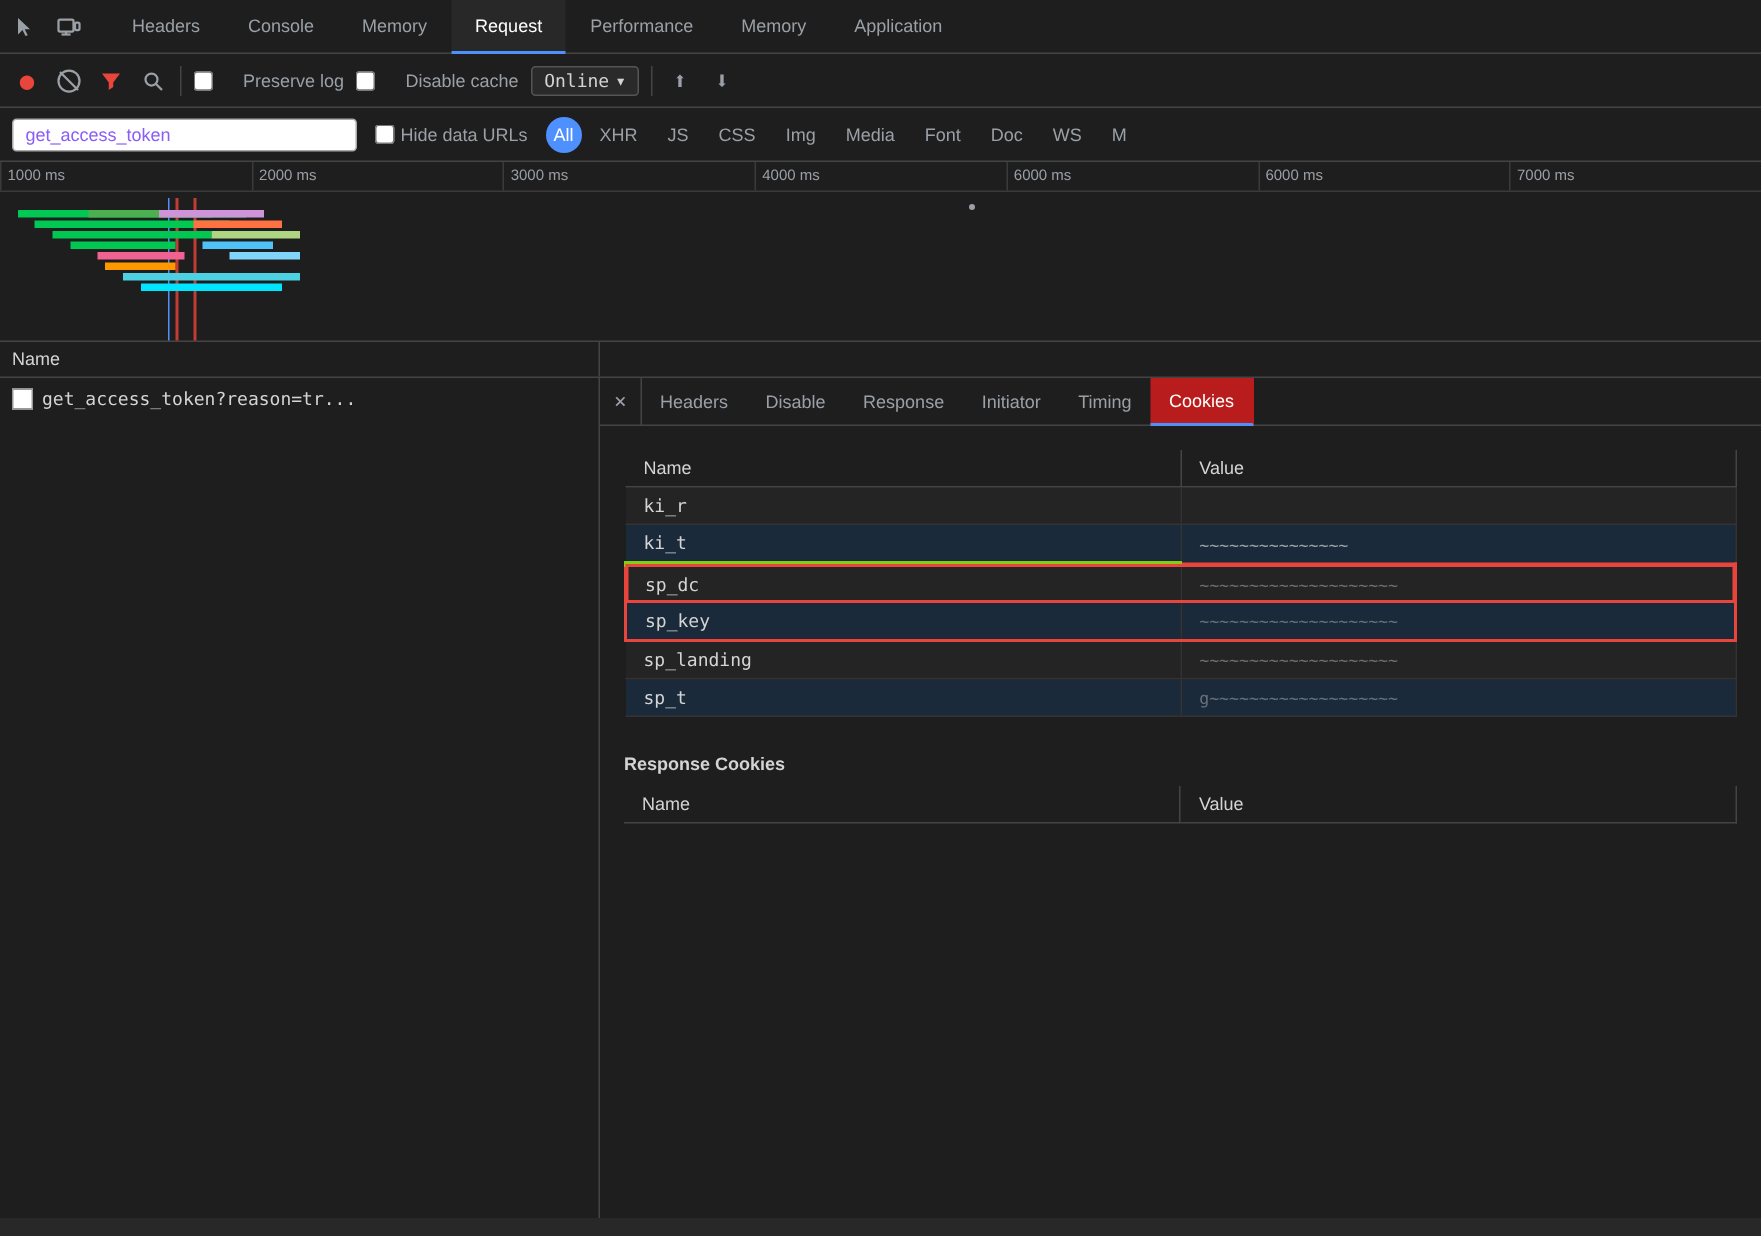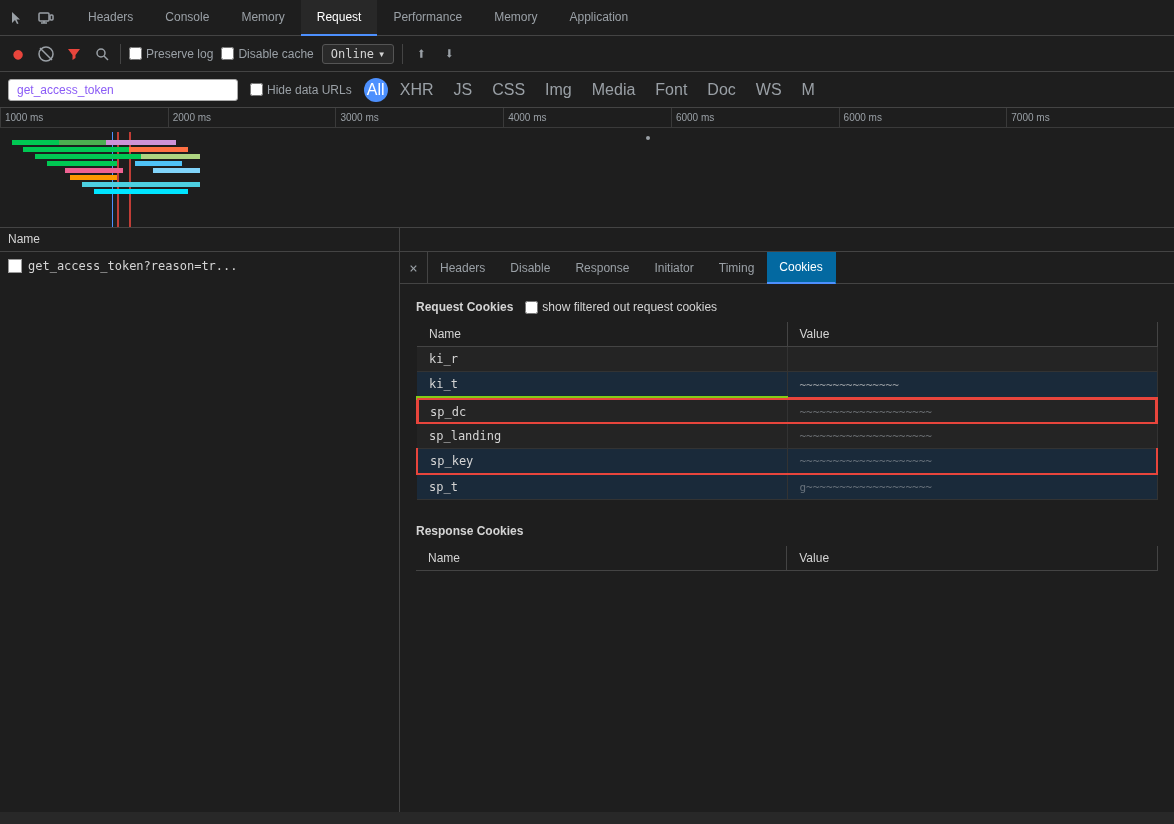--- a/index.html
+++ b/index.html
@@ -68,21 +68,21 @@
       display: flex; align-items: center; justify-content: center;
       cursor: pointer;
       font-size: 14px;
     }
     .record-btn { color: #e8453c; font-size: 16px; }
     .stop-btn { color: #9aa0a6; font-size: 16px; }
     .filter-btn { color: #e8453c; font-size: 14px; }
     .search-btn { color: #9aa0a6; font-size: 14px; }
 
     .checkbox-label {
-      display: flex; align-items: center; gap: 4px;
+      display: flex; gap: 20px;
       color: #9aa0a6; cursor: pointer; font-size: 12px;
       font-family: Arial, sans-serif;
     }
     .checkbox-label input { cursor: pointer; }
 
     .online-select {
       display: flex;
       align-items: center;
       background: #2a2a2a;
       border: 1px solid #555;
@@ -125,21 +125,21 @@
     }
     .filter-types {
       display: flex;
       align-items: center;
       gap: 4px;
     }
     .filter-type-btn {
       padding: 2px 8px;
       border-radius: 3px;
       cursor: pointer;
-      font-size: 16px;
+      font-size: 12px;
       font-family: Arial, sans-serif;
       color: #9aa0a6;
       background: transparent;
       border: none;
     }
     .filter-type-btn.active {
       background: #4d90fe;
       color: #fff;
       border-radius: 50%;
       width: 24px; height: 24px;
@@ -492,32 +492,25 @@
 
   <div class="right-panel">
 
     <div class="detail-tabs">
       <div class="detail-close">×</div>
       <div class="detail-tab">Headers</div>
       <div class="detail-tab">Disable</div>
       <div class="detail-tab">Response</div>
       <div class="detail-tab">Initiator</div>
       <div class="detail-tab">Timing</div>
-      <div class="detail-tab active" style="color:#fff;background:#0369a1;border-bottom:2px solid #4d90fe;">Cookies</div>
+      <div class="detail-tab active" style="color:#fff;background:#b91c1c;border-bottom:2px solid #4d90fe;">Cookies</div>
     </div>
 
     <div class="detail-content">
 
-      <div class="cookies-section-title">
-        <span>Request Cookies</span>
-        <label class="show-filtered-label">
-          <input type="checkbox" style="">
-          <span>show filtered out request cookies</span>
-        </label>
-      </div>
 
       <div style="position:relative;">
         <table class="cookies-table">
           <thead>
             <tr>
               <th class="name-col">Name</th>
               <th class="value-col">Value</th>
             </tr>
           </thead>
           <tbody>
@@ -532,28 +525,28 @@
               </td>
             </tr>
 
             <tr style="outline:2px solid #e8453c;outline-offset:-2px;position:relative;">
               <td style="background:#242424;color:#d4d4d4;border-top:4px solid #84cc16;border-left:2px solid #e8453c;border-bottom:none;">sp_dc</td>
               <td style="background:#242424;color:#9aa0a6;border-top:2px solid #e8453c;border-right:2px solid #e8453c;border-bottom:none;">
                 <span style="font-family:monospace;font-size:11px;opacity:0.6;">~~~~~~~~~~~~~~~~~~~~</span>
               </td>
             </tr>
             <tr>
+              <td style="background:#1a2a3a;color:#d4d4d4;border-left:2px solid #e8453c;border-bottom:2px solid #e8453c;">sp_key</td>
+              <td style="background:#1a2a3a;color:#9aa0a6;border-right:2px solid #e8453c;border-bottom:2px solid #e8453c;">
+                <span style="font-family:monospace;font-size:11px;opacity:0.6;">~~~~~~~~~~~~~~~~~~~~</span>
+              </td>
+            </tr>
+            <tr>
               <td style="background:#242424;color:#d4d4d4;">sp_landing</td>
               <td style="background:#242424;color:#9aa0a6;">
-                <span style="font-family:monospace;font-size:11px;opacity:0.6;">~~~~~~~~~~~~~~~~~~~~</span>
-              </td>
-            </tr>
-            <tr>
-              <td style="background:#1a2a3a;color:#d4d4d4;border-left:2px solid #e8453c;border-bottom:2px solid #e8453c;">sp_key</td>
-              <td style="background:#1a2a3a;color:#9aa0a6;border-right:2px solid #e8453c;border-bottom:2px solid #e8453c;">
                 <span style="font-family:monospace;font-size:11px;opacity:0.6;">~~~~~~~~~~~~~~~~~~~~</span>
               </td>
             </tr>
             <tr>
               <td style="background:#1a2a3a;color:#d4d4d4;">sp_t</td>
               <td style="background:#1a2a3a;color:#9aa0a6;">
                 <span style="font-family:monospace;font-size:11px;opacity:0.6;">g~~~~~~~~~~~~~~~~~~~</span>
               </td>
             </tr>
           </tbody>

